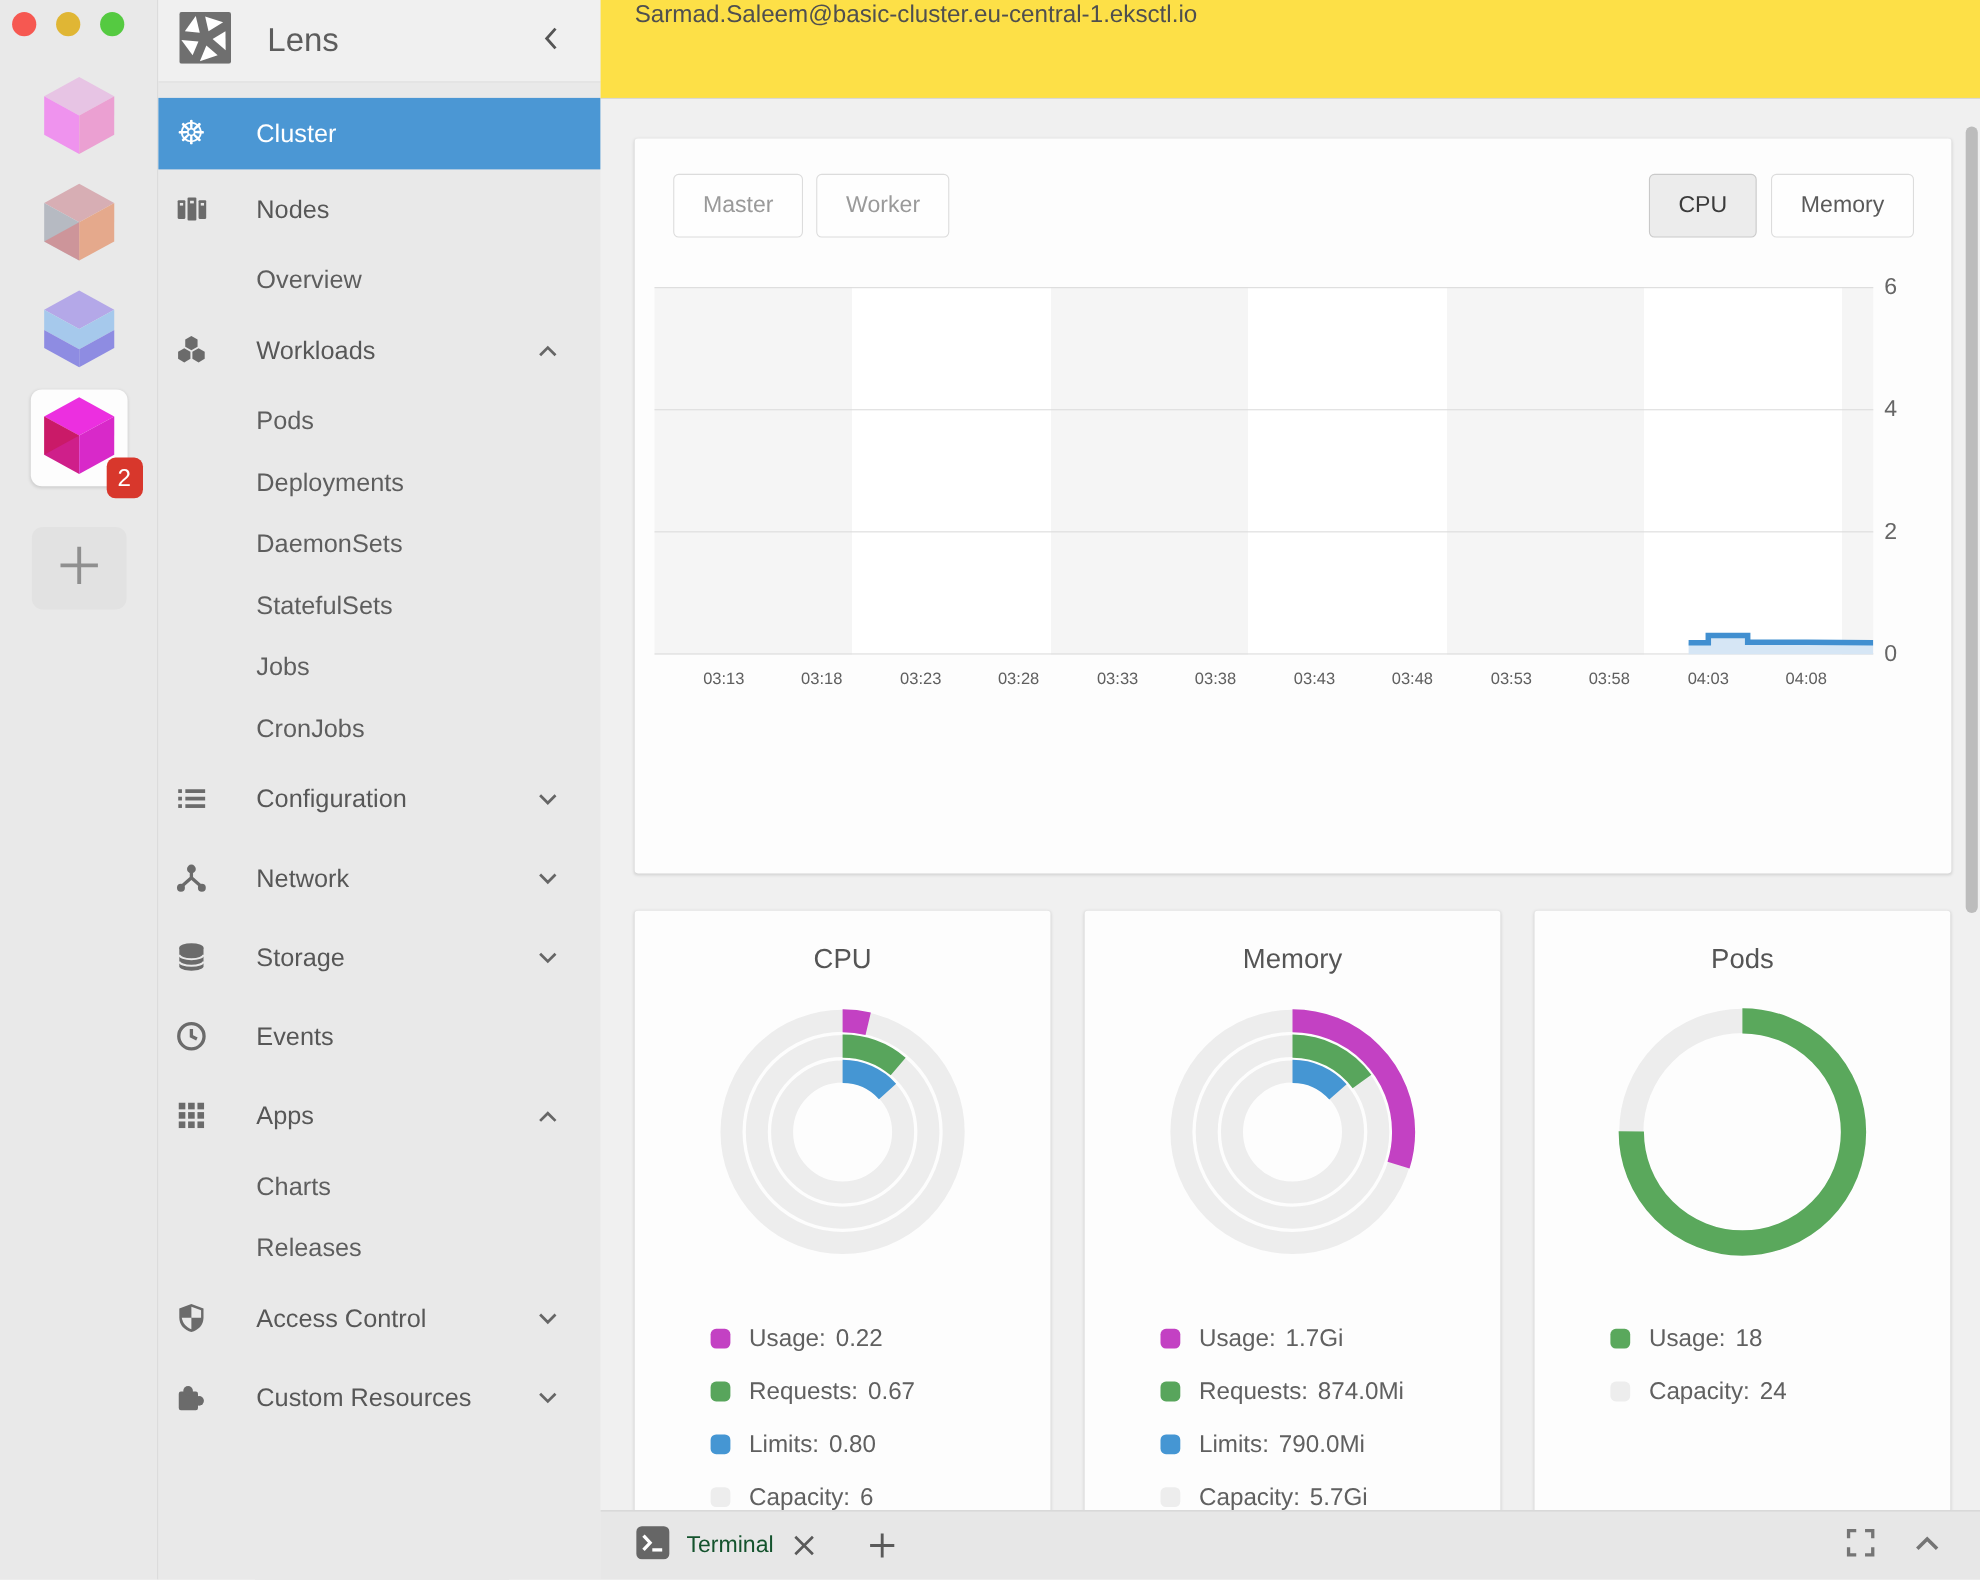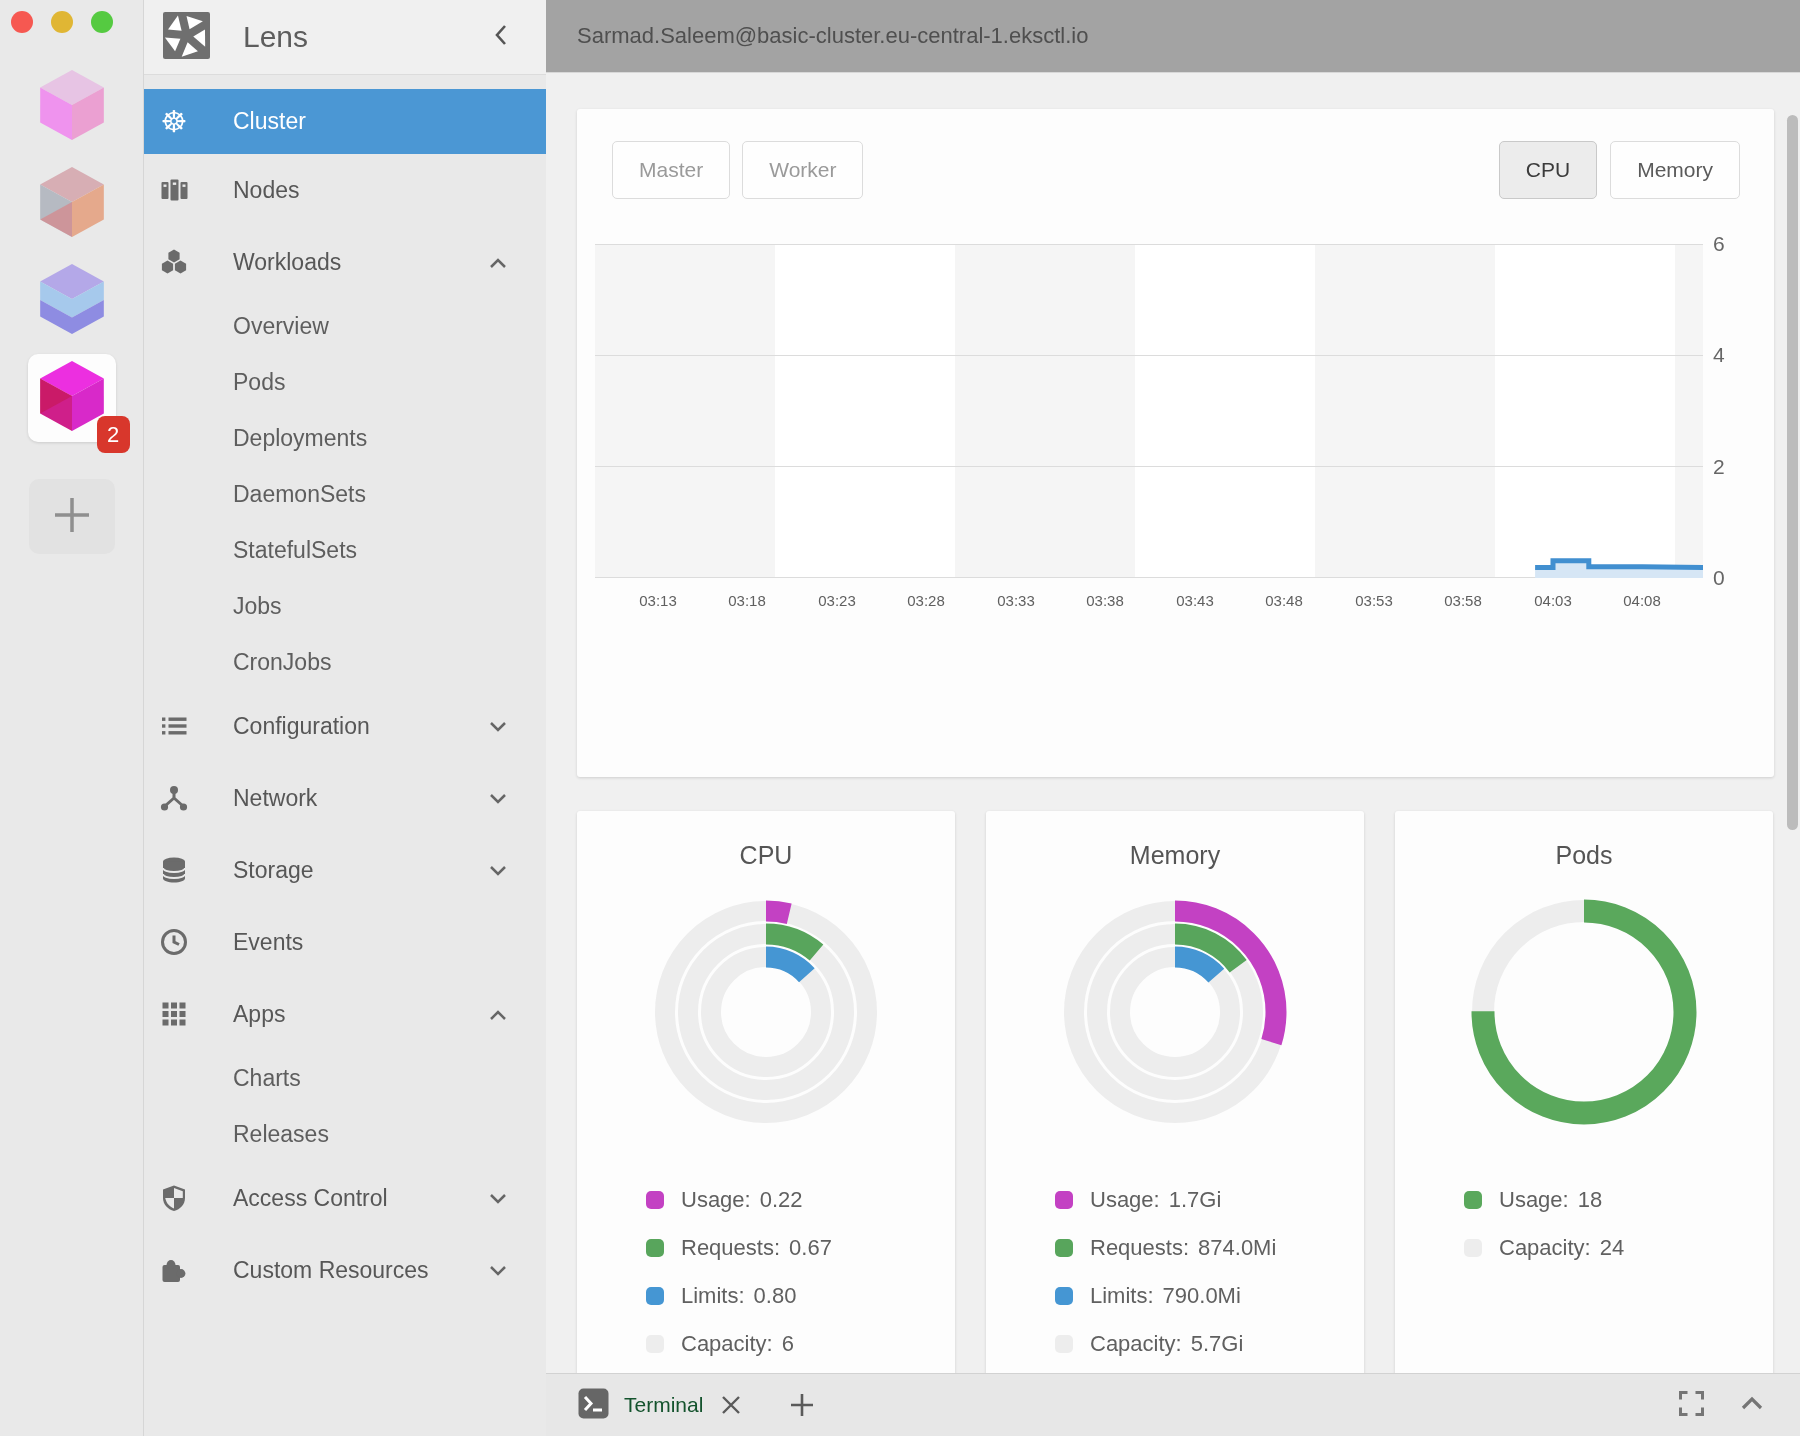--- a/index.html
+++ b/index.html
@@ -33,22 +33,22 @@
   .nav-item .ic { width:28px; height:28px; margin-right:45px; flex:none; display:flex;
     align-items:center; justify-content:center; }
   .nav-item.sub { height:56px; padding-left:89px; color:#5e5e5e; }
   .nav-item.selected { height:65px; background:#4b97d4; color:#fff; }
   .nav-item.selected .k8s-wheel { color:#fff; }
   .k8s-wheel { font-size:30px; color:#6b6b6b; line-height:1; }
   .chev { margin-left:auto; }
 
   
   .main { flex:1; display:flex; flex-direction:column; position:relative; }
-  .topbar { height:73px; background:#a3a3a3; border-bottom:1px solid #d8d8d8;
-    display:flex; align-items:center; padding-left:31px; flex:none; }
+  .topbar { height:90px; background:#fde047; border-bottom:1px solid #d8d8d8;
+    display:flex; padding-left:31px; flex:none; }
   .topbar-title { font-size:22px; color:#4f4f4f; }
   .content { flex:1; background:#f0f0f0; overflow:hidden; }
 
   .chart-card { width:1197px; margin:36px 0 0 31px; height:668px; background:#fdfdfd;
     border-radius:3px; box-shadow:0 1px 3px rgba(0,0,0,.14); position:relative; }
   .controls { display:flex; padding:32px 34px 0 35px; }
   .btn { height:58px; padding:0 26px; border:1px solid #dcdcdc; border-radius:5px;
     background:#fefefe; font-size:21px; color:#9a9a9a; display:flex; align-items:center;
     margin-right:12px; }
   .btn.metric { color:#5a5a5a; margin-right:0; margin-left:13px; }
@@ -187,39 +187,39 @@
             <rect x="10.5" y="3.5" width="8" height="21" rx="1"></rect>
             <rect x="20.5" y="6" width="7" height="17" rx="1"></rect>
             <rect x="3.5" y="8.5" width="3" height="2.4" fill="#e9e9e9"></rect>
             <rect x="12.8" y="6.5" width="3.4" height="2.4" fill="#e9e9e9"></rect>
             <rect x="22.5" y="8.5" width="3" height="2.4" fill="#e9e9e9"></rect>
           </svg>
         </span>
         <span>Nodes</span>
       </div>
 
+      <div class="nav-item sub">
+          <span>Overview</span>
+        </div>
+
       <div class="nav-item">
         <span class="ic">
           <svg width="28" height="28" viewBox="0 0 28 28" fill="#6b6b6b">
             <polygon points="14,1.5 19.6,4.75 19.6,11.25 14,14.5 8.4,11.25 8.4,4.75"></polygon>
             <polygon points="7.5,12.5 13.1,15.75 13.1,22.25 7.5,25.5 1.9,22.25 1.9,15.75"></polygon>
             <polygon points="20.5,12.5 26.1,15.75 26.1,22.25 20.5,25.5 14.9,22.25 14.9,15.75"></polygon>
           </svg>
         </span>
         <span>Workloads</span>
         <span class="chev">
           <svg width="20" height="14" viewBox="0 0 20 14">
               <polyline points="3,11 10,4 17,11" stroke="#666" stroke-width="2.5" fill="none"></polyline>
             </svg>
         </span>
       </div>
-
-      <div class="nav-item sub">
-          <span>Overview</span>
-        </div>
       <div class="nav-item sub">
           <span>Pods</span>
         </div>
       <div class="nav-item sub">
           <span>Deployments</span>
         </div>
       <div class="nav-item sub">
           <span>DaemonSets</span>
         </div>
       <div class="nav-item sub">

